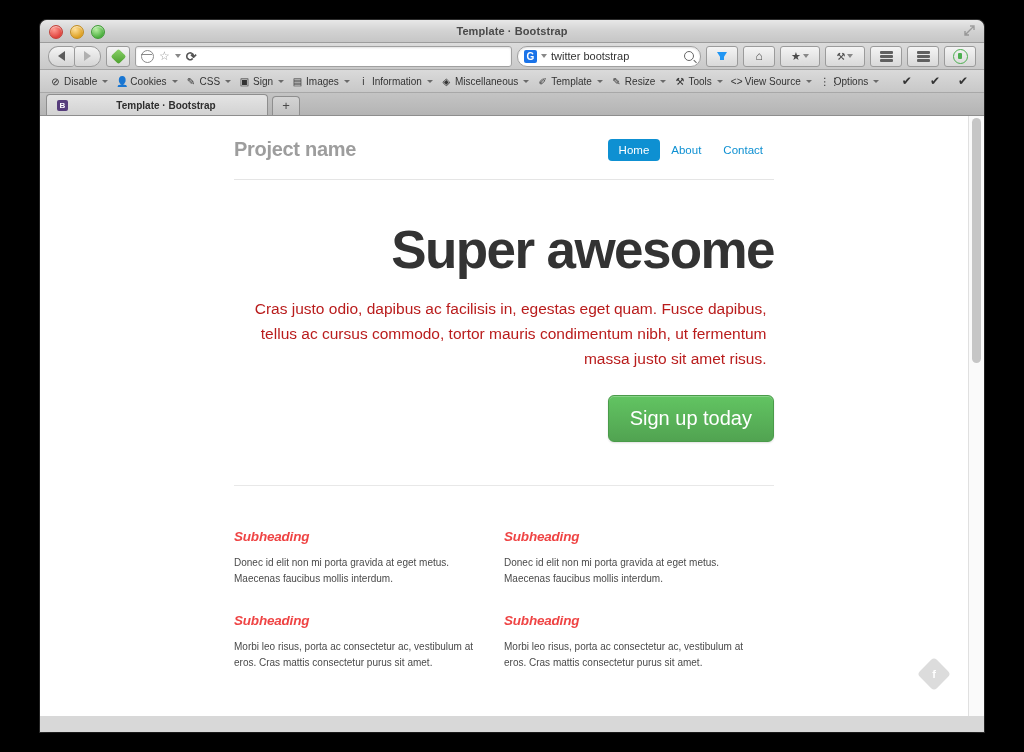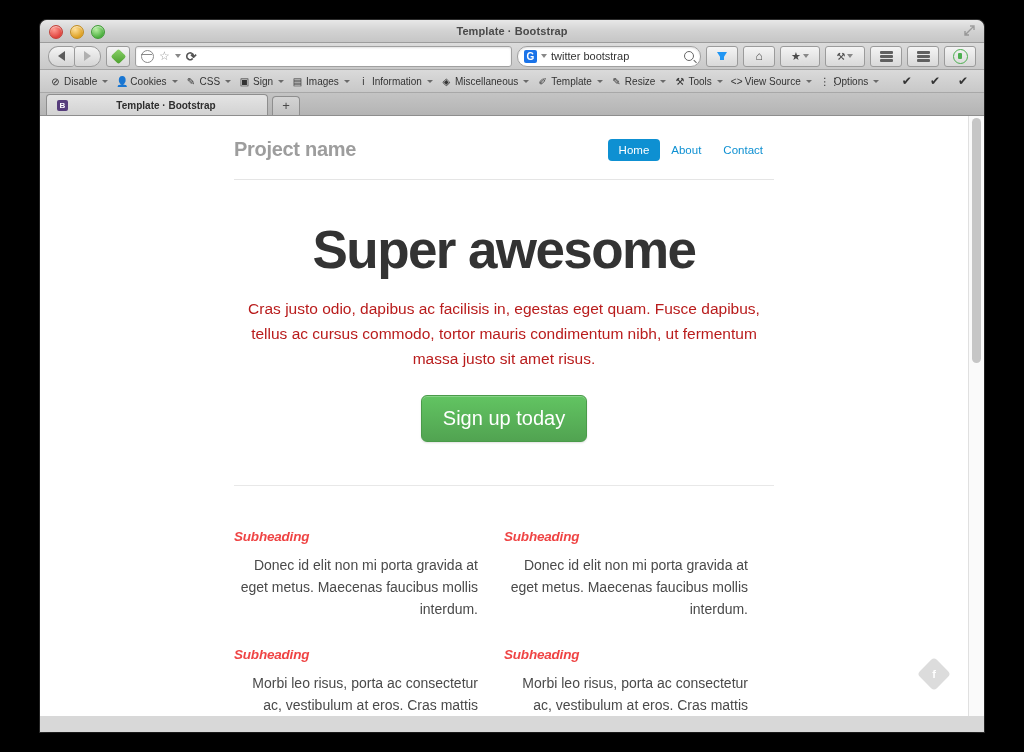--- a/index.html
+++ b/index.html
@@ -157,21 +157,21 @@
   .brand{
     font-size:20px;font-weight:bold;color:#9d9d9d;letter-spacing:-.3px;margin:0;
   }
   .nav{display:flex;align-items:center;}
   .nav a{
     font-size:11.5px;color:#0e90d2;text-decoration:none;padding:5px 11px;border-radius:4px;
   }
   .nav a.active{background:#0e90d2;color:#fff;}
 
   
-  .jumbotron{text-align:center;padding:42px 0 0;}
+  .jumbotron{text-align:right;padding:42px 0 0;}
   .jumbotron h1{
     margin:0;font-size:53px;line-height:1.04;font-weight:bold;color:#333;letter-spacing:-1.6px;
   }
   .lead{
     margin:19px auto 0;font-size:15.5px;line-height:1.62;color:#b91c1c;max-width:525px;
   }
   .btn-success{
     display:inline-block;margin-top:24px;padding:11px 21px;border-radius:6px;
     background:linear-gradient(to bottom,#62c462,#51a351);
     border:1px solid #4a9b4a;color:#fff;font-size:20px;text-decoration:none;
@@ -179,21 +179,21 @@
   }
 
   .hr-sep{height:1px;background:#e8e8e8;margin:43px 0 0;}
 
   
   .row{display:flex;padding-top:43px;}
   .col{width:50%;padding-right:26px;box-sizing:border-box;}
   .col h4{
     margin:0 0 11px;font-size:13.5px;font-weight:bold;color:#ef4444;letter-spacing:-.2px;font-style:italic;
   }
-  .col p{margin:0 0 26px;font-size:14px;line-height:1.57;color:#4a4a4a;text-align:right;}
+  .col p{margin:0 0 26px;font-size:10px;line-height:1.57;color:#4a4a4a;}
 
   
   .feedly{
     position:absolute;right:22px;bottom:30px;width:24px;height:24px;
     background:#dcdcdc;border-radius:4px;transform:rotate(45deg);
   }
   .feedly span{
     position:absolute;left:6px;top:6px;width:12px;height:12px;transform:rotate(-45deg);
     color:#fff;font-size:11px;font-weight:bold;line-height:12px;text-align:center;
   }

